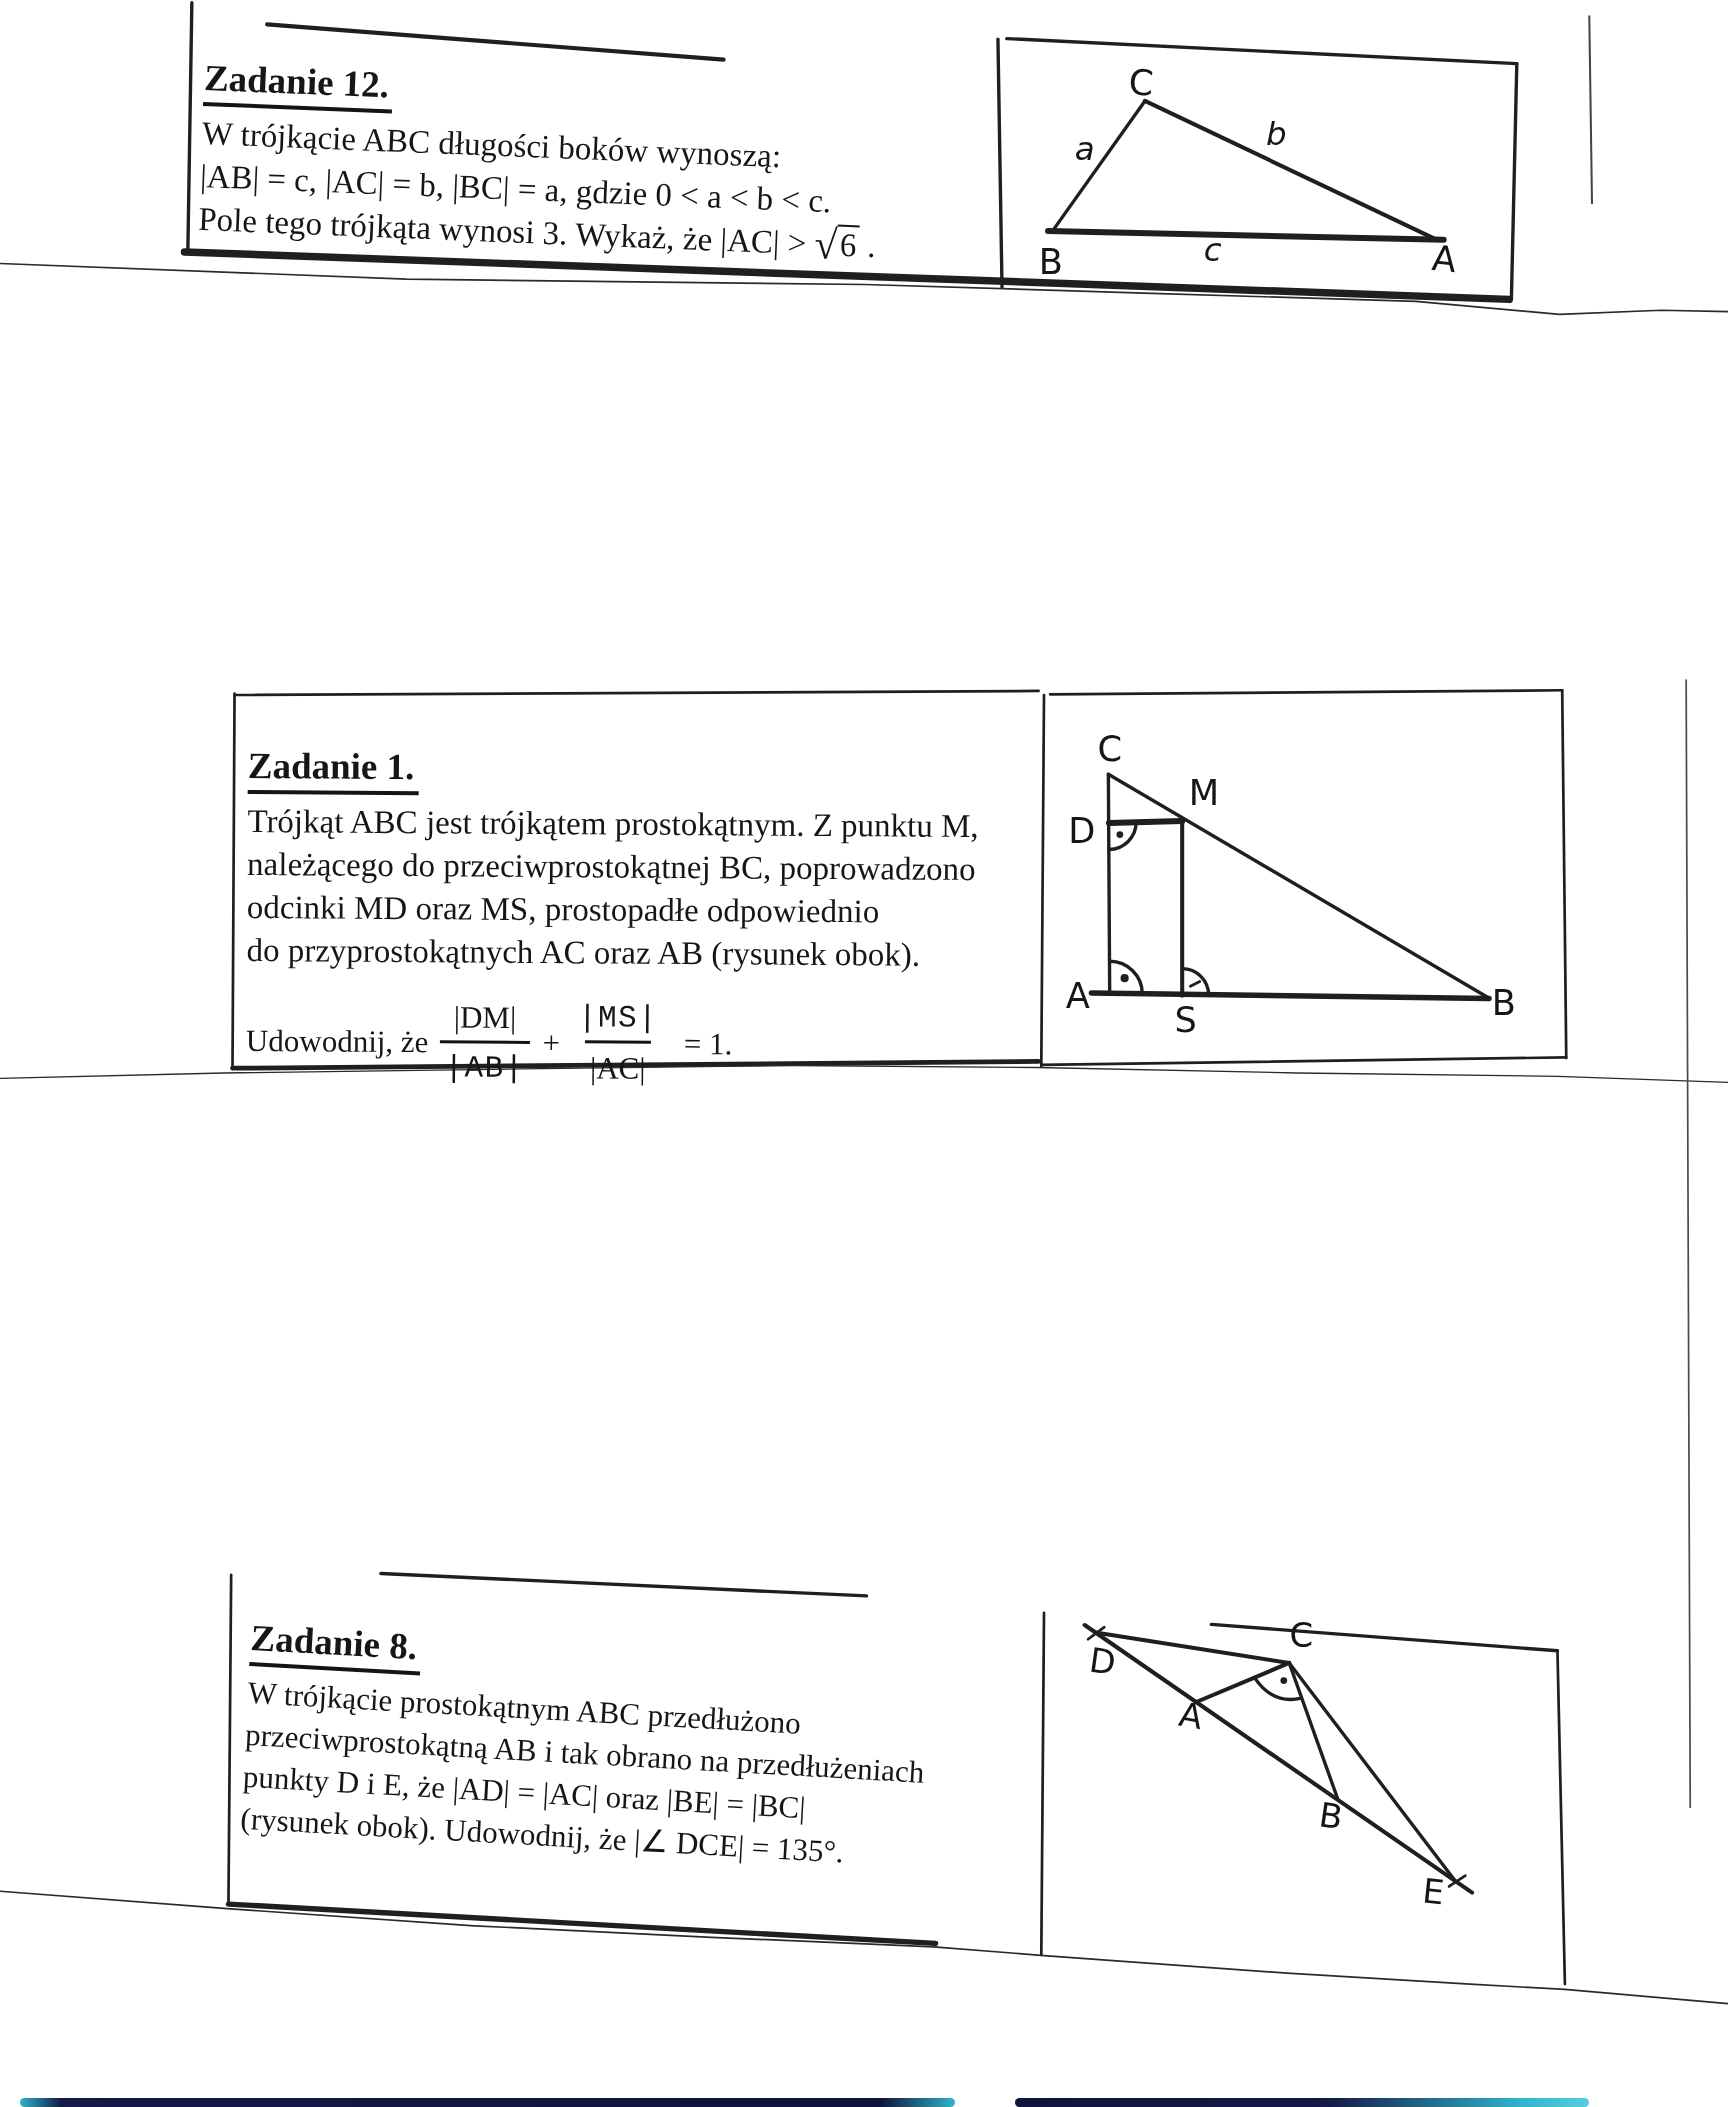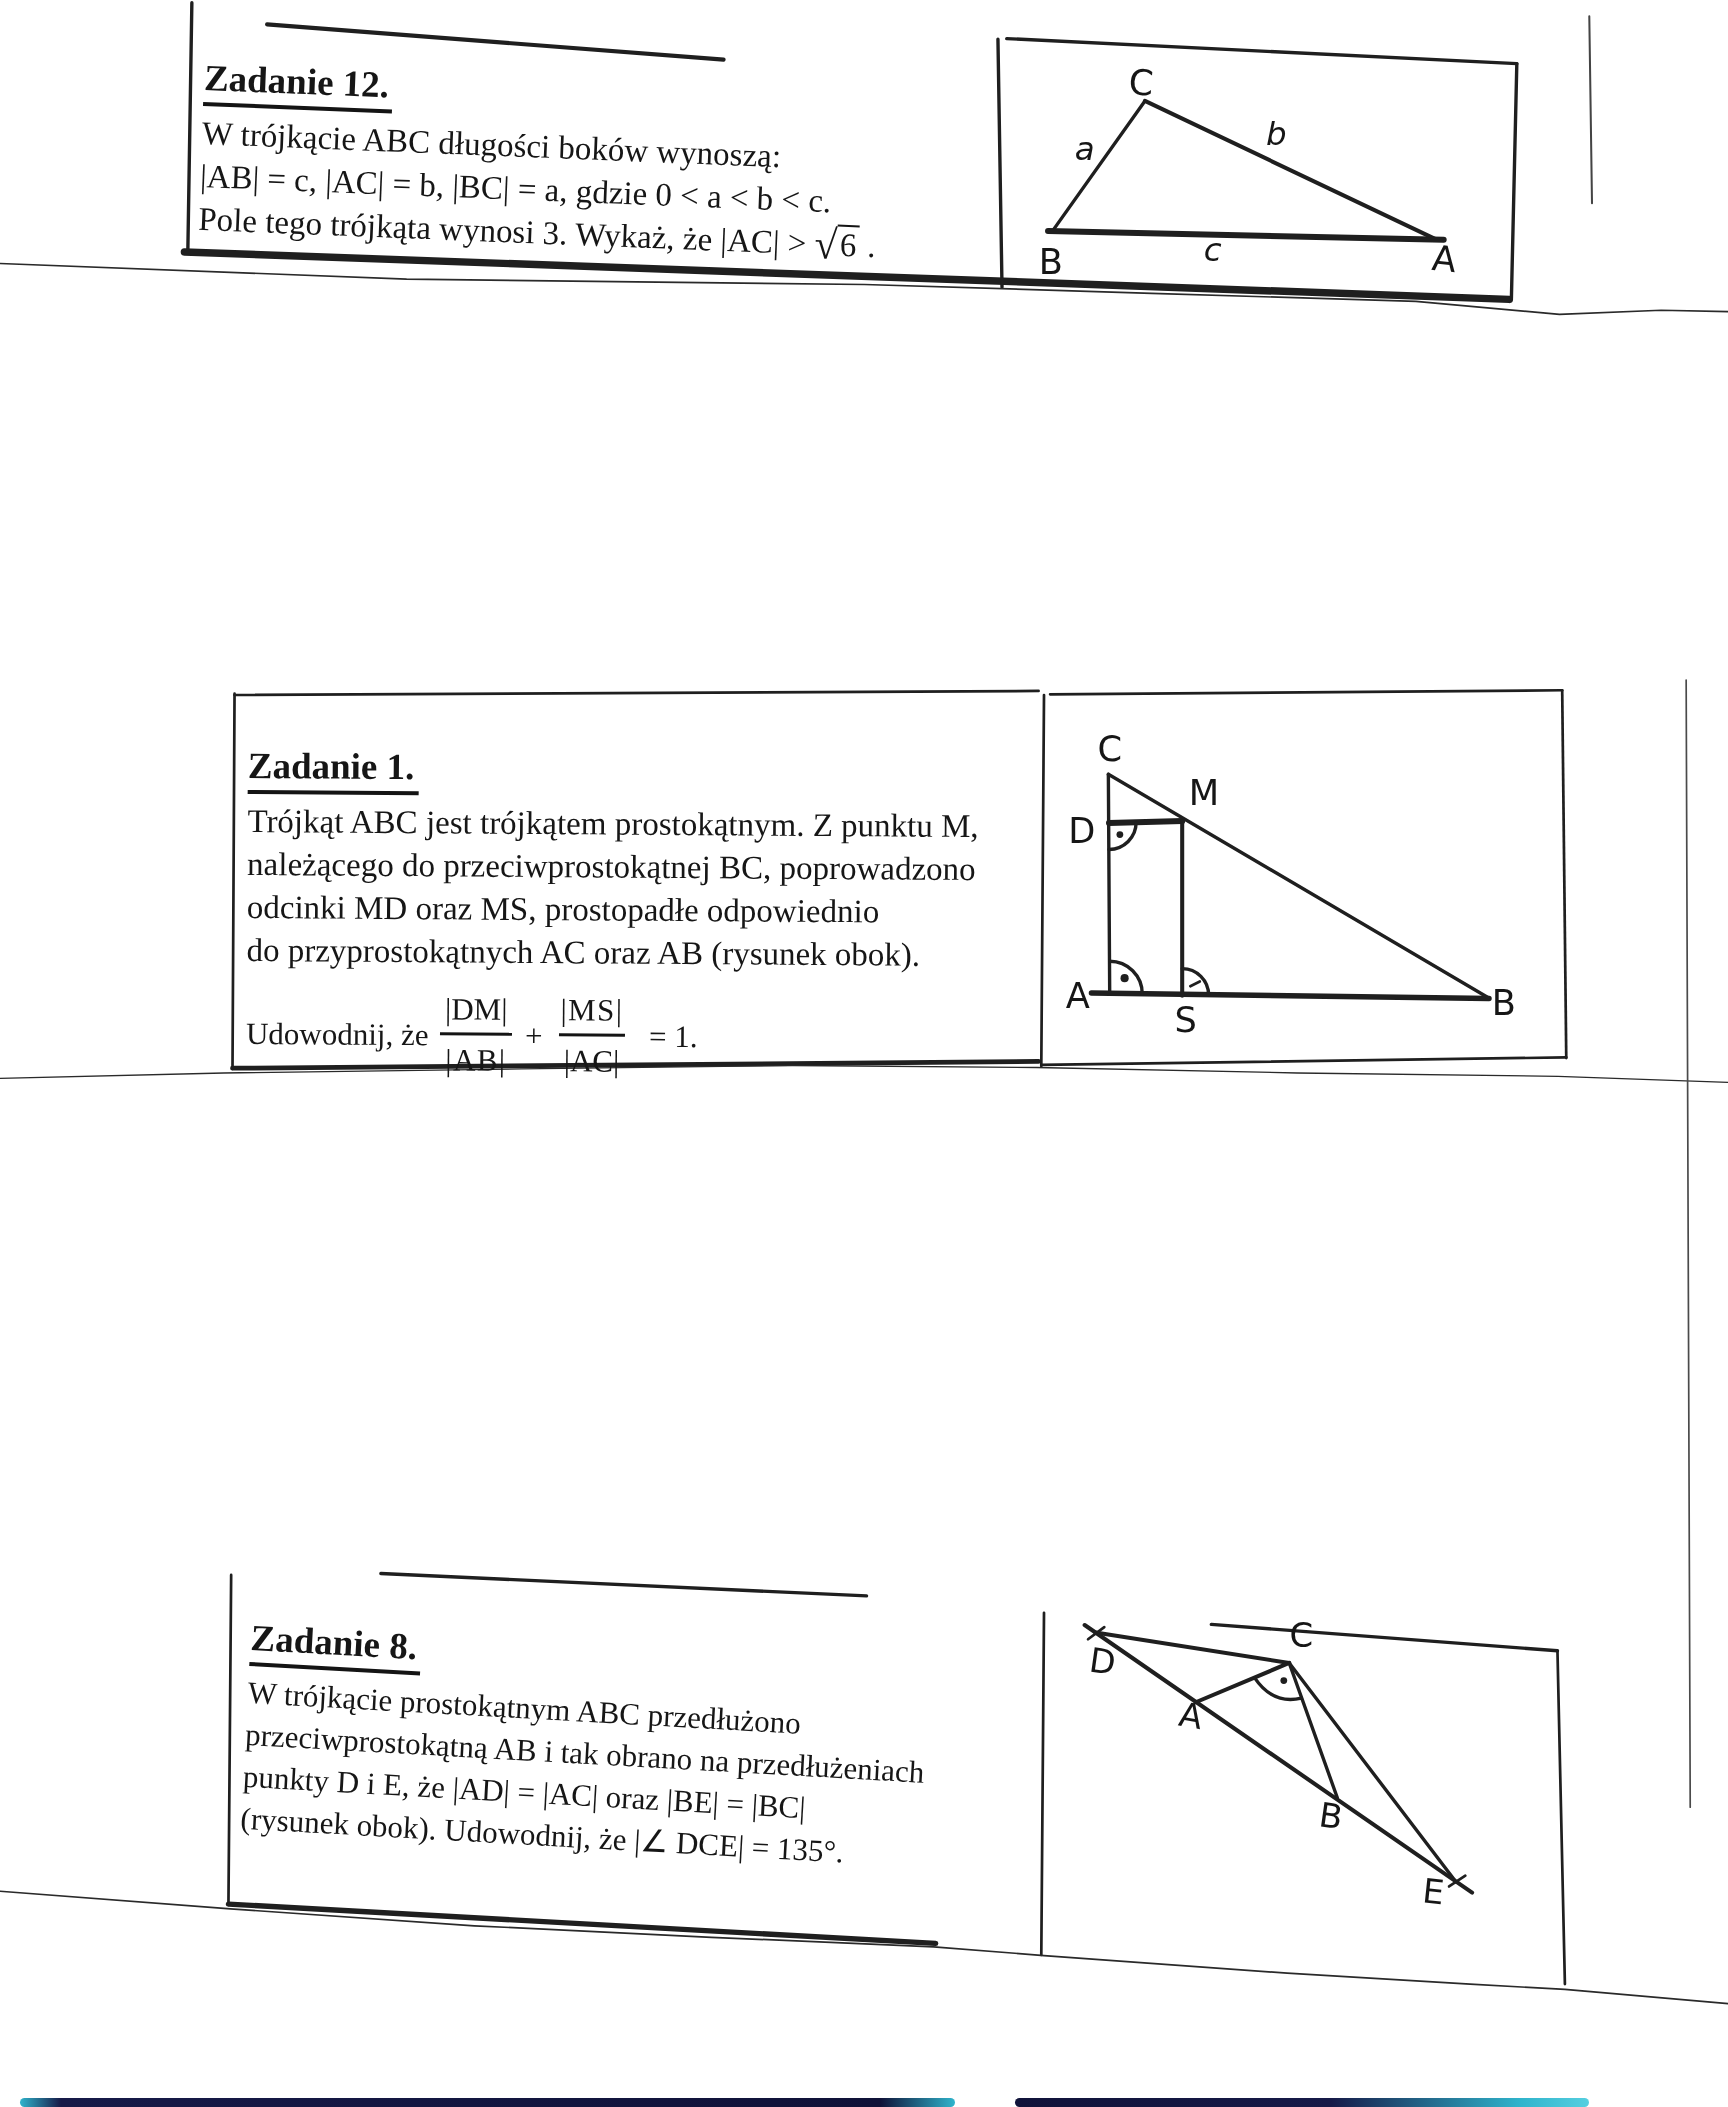--- a/index.html
+++ b/index.html
@@ -10,24 +10,24 @@
   .tb-1{left:205px;top:56px;width:921px;transform:rotate(2.3deg);}
   .tb-2{left:248px;top:744px;width:908px;transform:rotate(0.4deg);}
   .tb-3{left:252px;top:1616px;width:860px;transform:rotate(3.2deg);}
   .ztitle{display:inline-block;font-size:37px;font-weight:bold;
           border-bottom:4.7px solid #141414;padding:0 4.1px 2.7px 0;margin:0 0 6.8px 0;}
   .zline{font-size:33px;line-height:43px;white-space:nowrap;}
   .tb-3 .zline{font-size:31px;line-height:42px;}
   .sqrt-sign{font-size:1.25em;vertical-align:-0.08em;}
   .sqrt-val{border-top:2.7px solid #141414;padding:0 2.7px;}
   .formula{display:flex;align-items:center;margin-top:17.6px;font-size:31px;}
-  .frac{display:inline-flex;flex-direction:column;align-items:center;margin:0 11px;}
+  .frac{display:inline-flex;flex-direction:column;align-items:center;margin:8px 11px;}
   .frac .num{padding:0 5.4px 5.4px 5.4px;}
   .frac .den{border-top:3.4px solid #141414;padding:6.8px 5.4px 0 5.4px;}
-  .hand{font-family:Liberation Serif, serif;letter-spacing:1.4px;}
+  .hand{font-family:Liberation Mono, monospace;letter-spacing:1.4px;}
   .plus{margin:0 1.4px;}
   .equals{margin-left:9.5px;}
   .strip{position:absolute;top:2098px;height:8.8px;border-radius:4.7px;}
   .strip-1{left:20.3px;width:935px;
      background:linear-gradient(90deg,#2fb4cc 0px,#161a48 41px,#0f1238 92%,#2fb4cc 100%);}
   .strip-2{left:1015px;width:574px;
      background:linear-gradient(90deg,#10133a 0,#161a48 55%,#2fb4cc 88%,#55cfe0 100%);}
 </style>
 </head>
 <body>

